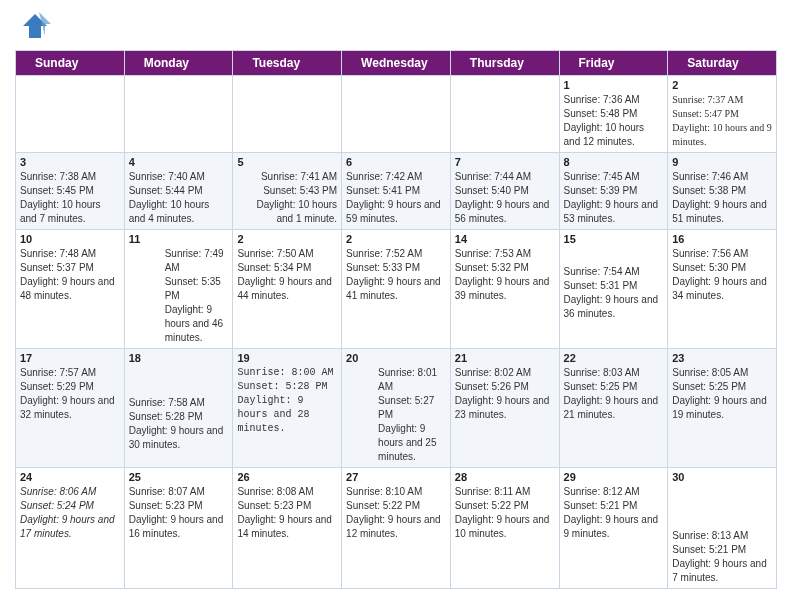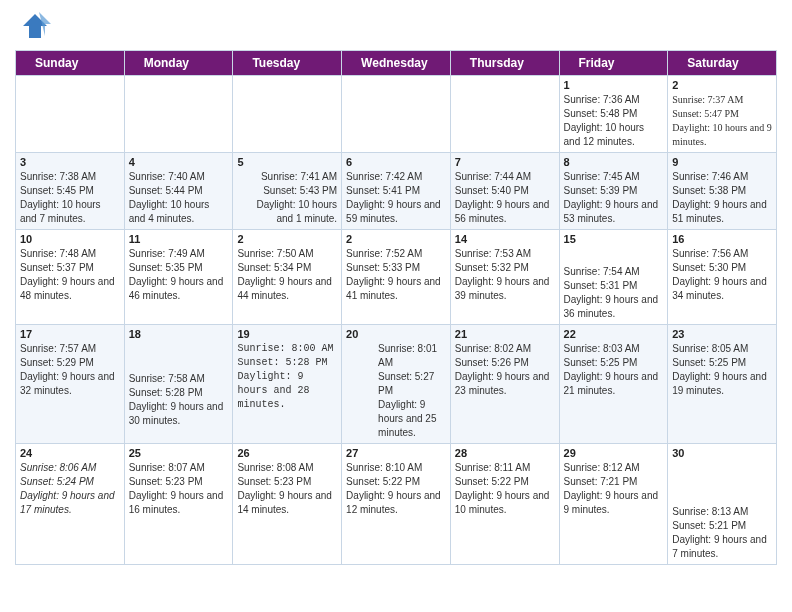--- a/index.html
+++ b/index.html
@@ -119,21 +119,21 @@
         </tr>
         <tr>
           <td>
             <span class="day-num">10</span>
             <div class="day-info" style="white-space: pre-line;">Sunrise: 7:48 AM
 Sunset: 5:37 PM
 Daylight: 9 hours and 48 minutes.</div>
           </td>
           <td>
             <span class="day-num">11</span>
-            <div class="day-info" style="white-space: pre-line;">Sunrise: 7:49 AM
+            <div class="day-info" style="white-space: pre-line; margin-left: 36px;">Sunrise: 7:49 AM
 Sunset: 5:35 PM
 Daylight: 9 hours and 46 minutes.</div>
           </td>
           <td>
             <span class="day-num">2</span>
             <div class="day-info" style="white-space: pre-line;">Sunrise: 7:50 AM
 Sunset: 5:34 PM
 Daylight: 9 hours and 44 minutes.</div>
           </td>
           <td>
@@ -232,21 +232,21 @@
           </td>
           <td>
             <span class="day-num">28</span>
             <div class="day-info" style="white-space: pre-line;">Sunrise: 8:11 AM
 Sunset: 5:22 PM
 Daylight: 9 hours and 10 minutes.</div>
           </td>
           <td>
             <span class="day-num">29</span>
             <div class="day-info" style="white-space: pre-line;">Sunrise: 8:12 AM
-Sunset: 7:21 PM
+Sunset: 5:21 PM
 Daylight: 9 hours and 9 minutes.</div>
           </td>
           <td>
             <span class="day-num">30</span>
             <div class="day-info" style="white-space: pre-line; margin-top: 46px;">Sunrise: 8:13 AM
 Sunset: 5:21 PM
 Daylight: 9 hours and 7 minutes.</div>
           </td>
         </tr>
       </tbody>

